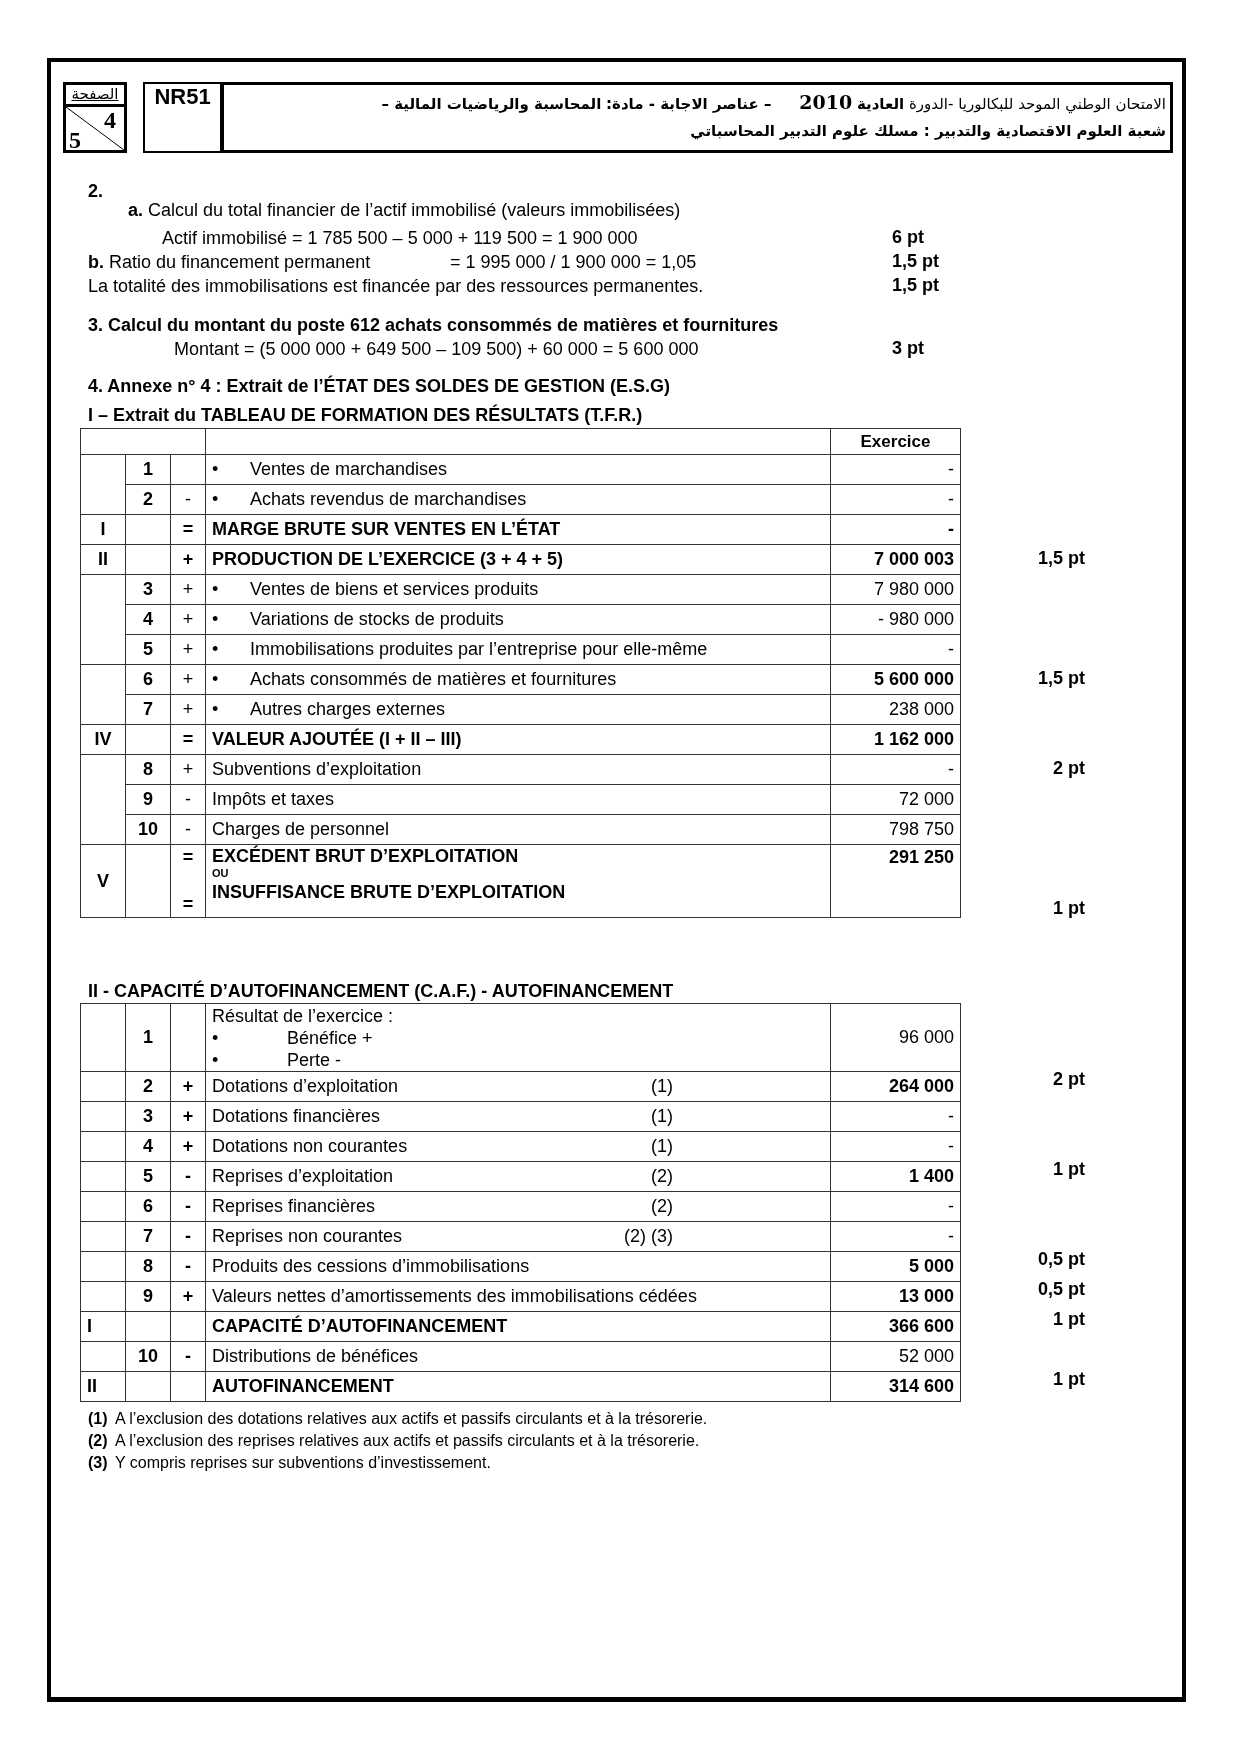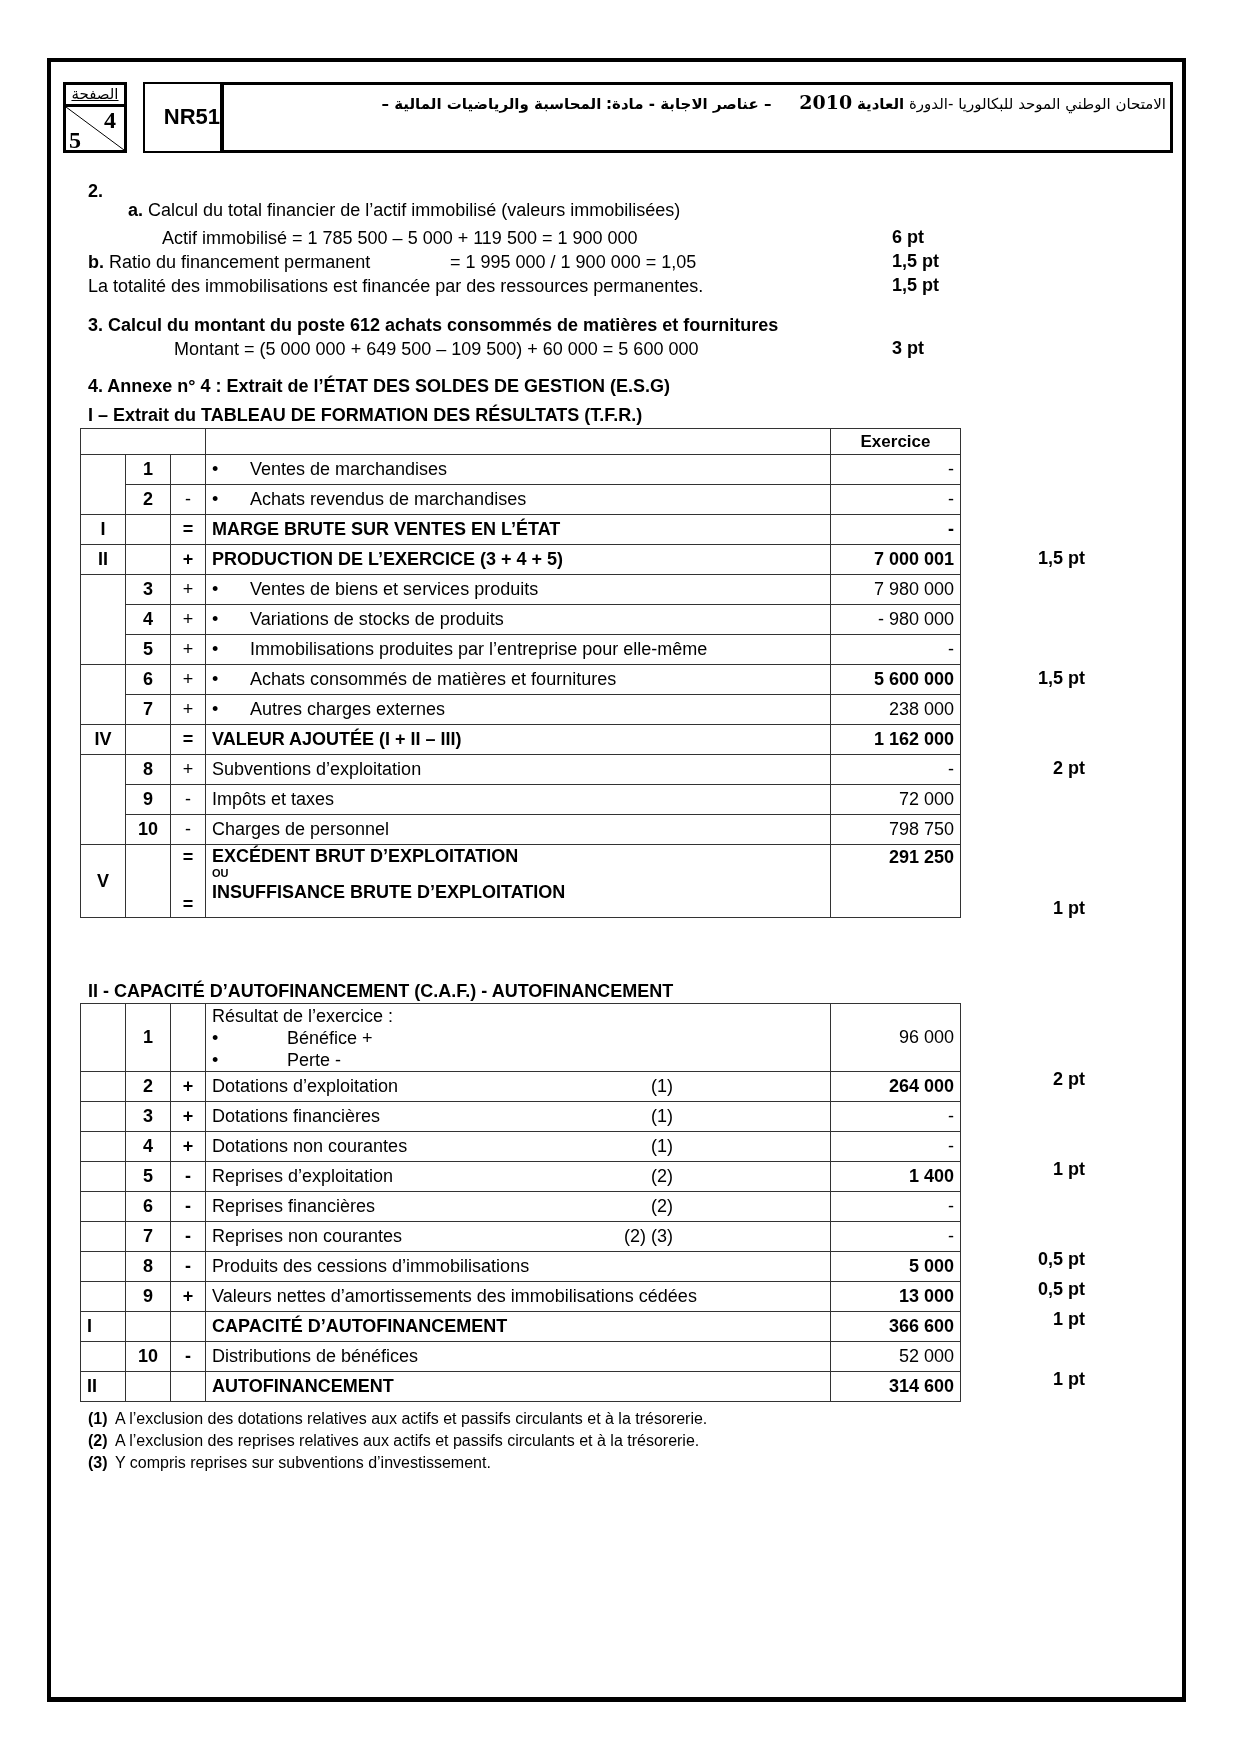--- a/index.html
+++ b/index.html
@@ -12,21 +12,21 @@
   
   .pagebox { position: absolute; left: 63px; top: 82px; width: 64px; height: 71px; border: 3px solid #000; }
   .pagebox .lbl { height: 22px; border-bottom: 3px solid #000; text-align: center;
                   font-family: "DejaVu Sans", sans-serif; font-size: 15px; line-height: 19px; direction: rtl; text-decoration: underline; }
   .pagebox .nums { position: relative; height: 43px; overflow: hidden; }
   .pagebox .diag { position: absolute; left: 0; top: 0; width: 100%; height: 100%; }
   .pagebox .num-cur { position: absolute; right: 8px; top: 0px; font-family: "Liberation Serif", serif; font-weight: bold; font-size: 24px; }
   .pagebox .num-tot { position: absolute; left: 3px; bottom: -4px; font-family: "Liberation Serif", serif; font-weight: bold; font-size: 24px; }
 
   .codebox { position: absolute; left: 143px; top: 82px; width: 81px; height: 71px; border: 2px solid #000; border-right: 4px solid #000;
-             font-weight: bold; font-size: 22px; text-align: right; padding-top: 20px; }
+             font-weight: bold; font-size: 22px; text-align: center; padding-top: 0; }
   .titlebox { position: absolute; left: 223px; top: 82px; width: 950px; height: 71px; border: 3px solid #000; border-left: none;
               direction: rtl; text-align: right; padding: 4px 4px 0 0;
               font-family: "DejaVu Sans", sans-serif; font-size: 15px; line-height: 27px; }
   .titlebox .yr { font-family: "DejaVu Serif", serif; font-weight: bold; font-size: 19px; letter-spacing: 1px; margin-left: 23px; }
   .titlebox b { font-weight: bold; }
 
   
   .txt { position: absolute; font-size: 18px; line-height: 22px; white-space: nowrap; }
   .b { font-weight: bold; }
   .pts { position: absolute; font-size: 18px; font-weight: bold; white-space: nowrap; }
@@ -69,20 +69,21 @@
 </div>
 <div class="codebox">NR51</div>
 <div class="titlebox">
   <div>
     <span>الامتحان الوطني الموحد للبكالوريا -الدورة</span>
     <b>العادية</b>
     <span class="yr">2010</span>
     <b>– عناصر الاجابة - مادة:</b>
     <b>المحاسبة والرياضيات المالية –</b>
   </div>
+  <div style="font-weight:bold;">شعبة العلوم الاقتصادية والتدبير : مسلك علوم التدبير المحاسباتي</div>
 </div>
 
 <div class="txt b" style="left:88px;top:180px;">2.</div>
 <div class="txt" style="left:88px;top:199px;margin-left:40px;">
   <span class="b">a.</span>
   <span>Calcul du total financier de l’actif immobilisé (valeurs immobilisées)</span>
 </div>
 <div class="txt" style="left:162px;top:227px;">Actif immobilisé = 1 785 500 – 5 000 + 119 500 = 1 900 000</div>
 <div class="pts" style="left:892px;top:227px;">6 pt</div>
 <div class="txt" style="left:88px;top:251px;">
@@ -129,21 +130,21 @@
         <td class="c2"></td>
         <td class="c3" style="font-weight:bold;">=</td>
         <td class="c4"><span>MARGE BRUTE SUR VENTES EN L’ÉTAT</span></td>
         <td class="c5" style="font-weight:bold;">-</td>
       </tr>
       <tr class="total">
         <td class="c1">II</td>
         <td class="c2"></td>
         <td class="c3" style="font-weight:bold;">+</td>
         <td class="c4"><span>PRODUCTION DE L’EXERCICE (3 + 4 + 5)</span></td>
-        <td class="c5" style="font-weight:bold;">7 000 001</td>
+        <td class="c5" style="font-weight:bold;">7 000 003</td>
       </tr>
       <tr class="">
         <td class="c1 nobot"></td>
         <td class="c2">3</td>
         <td class="c3" style="">+</td>
         <td class="c4"><span class="bul">•</span><span>Ventes de biens et services produits</span></td>
         <td class="c5" style="">7 980 000</td>
       </tr>
       <tr class="">
         <td class="c1 notop nobot"></td>

